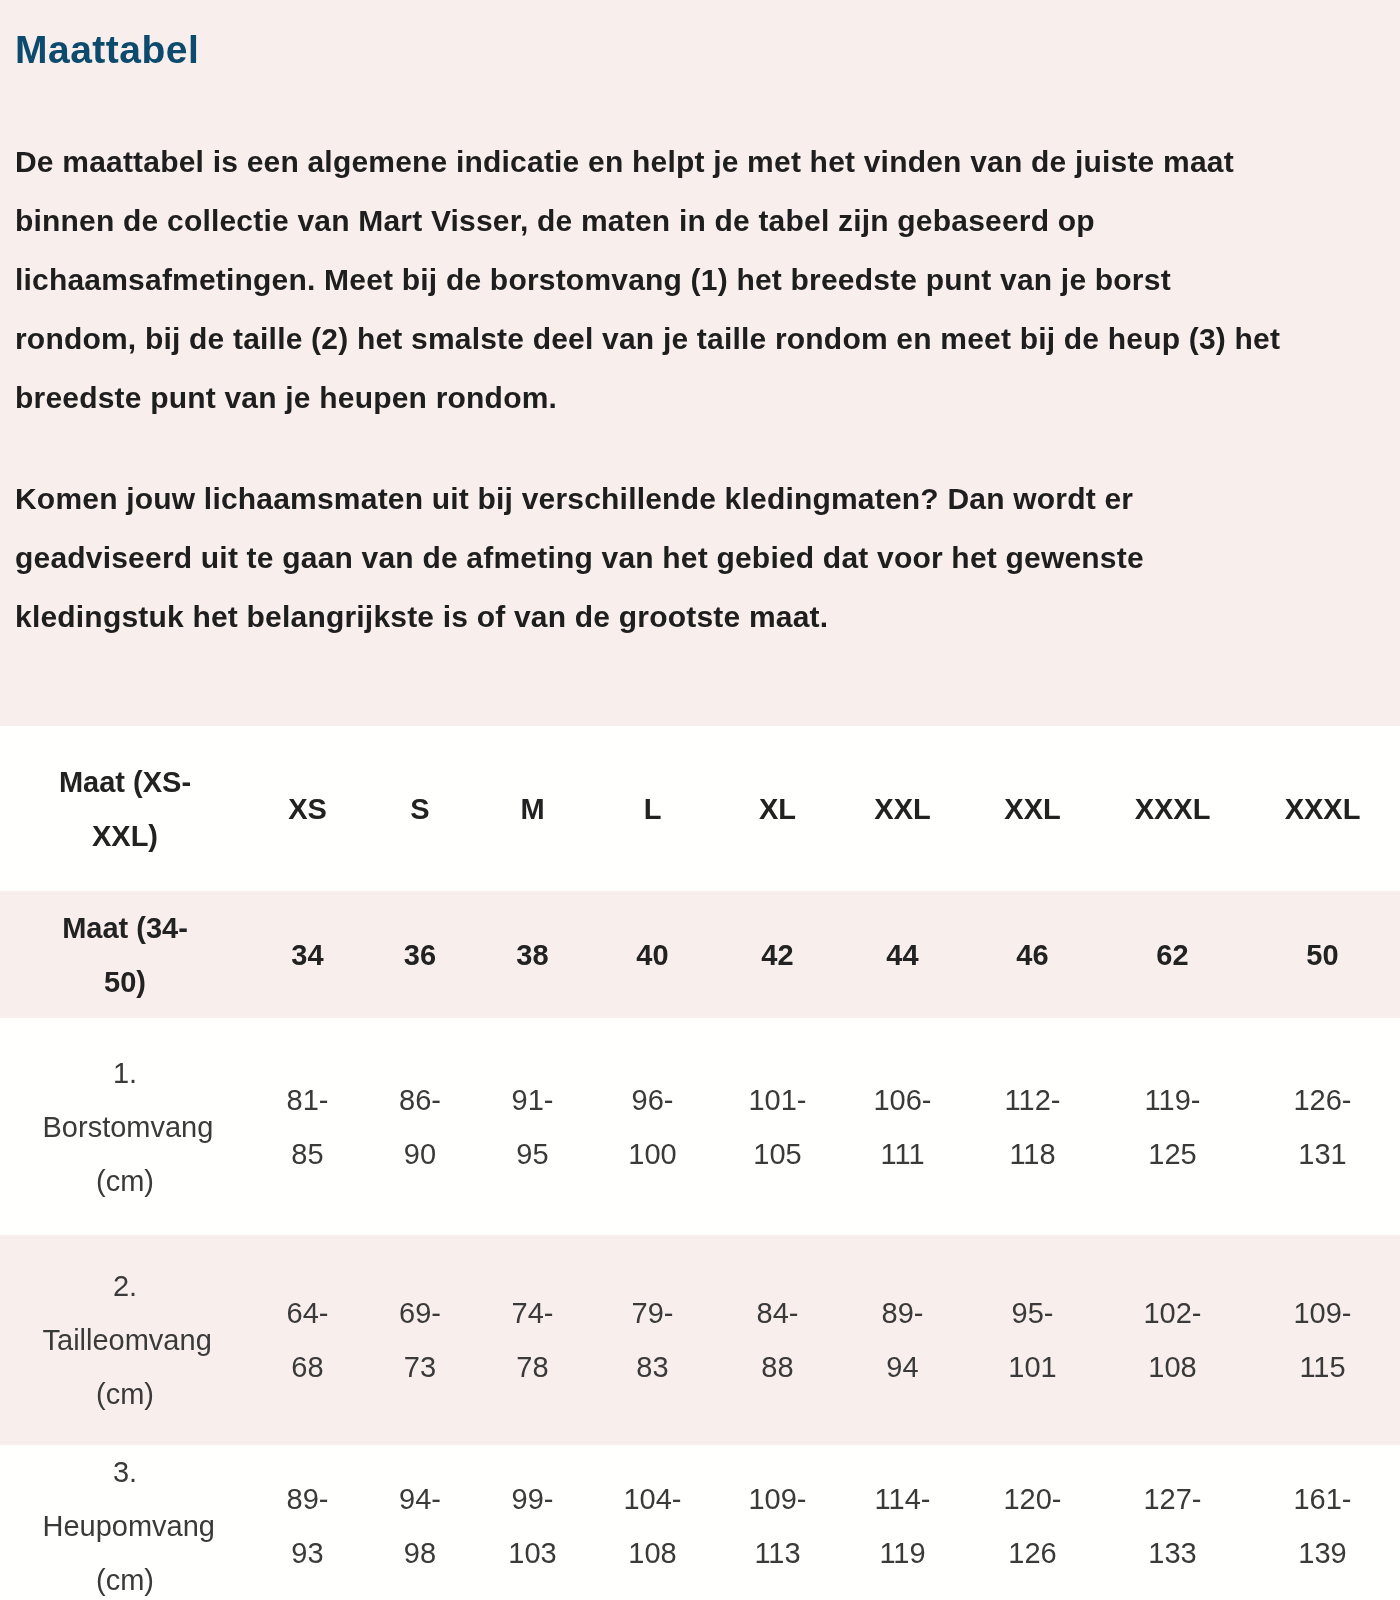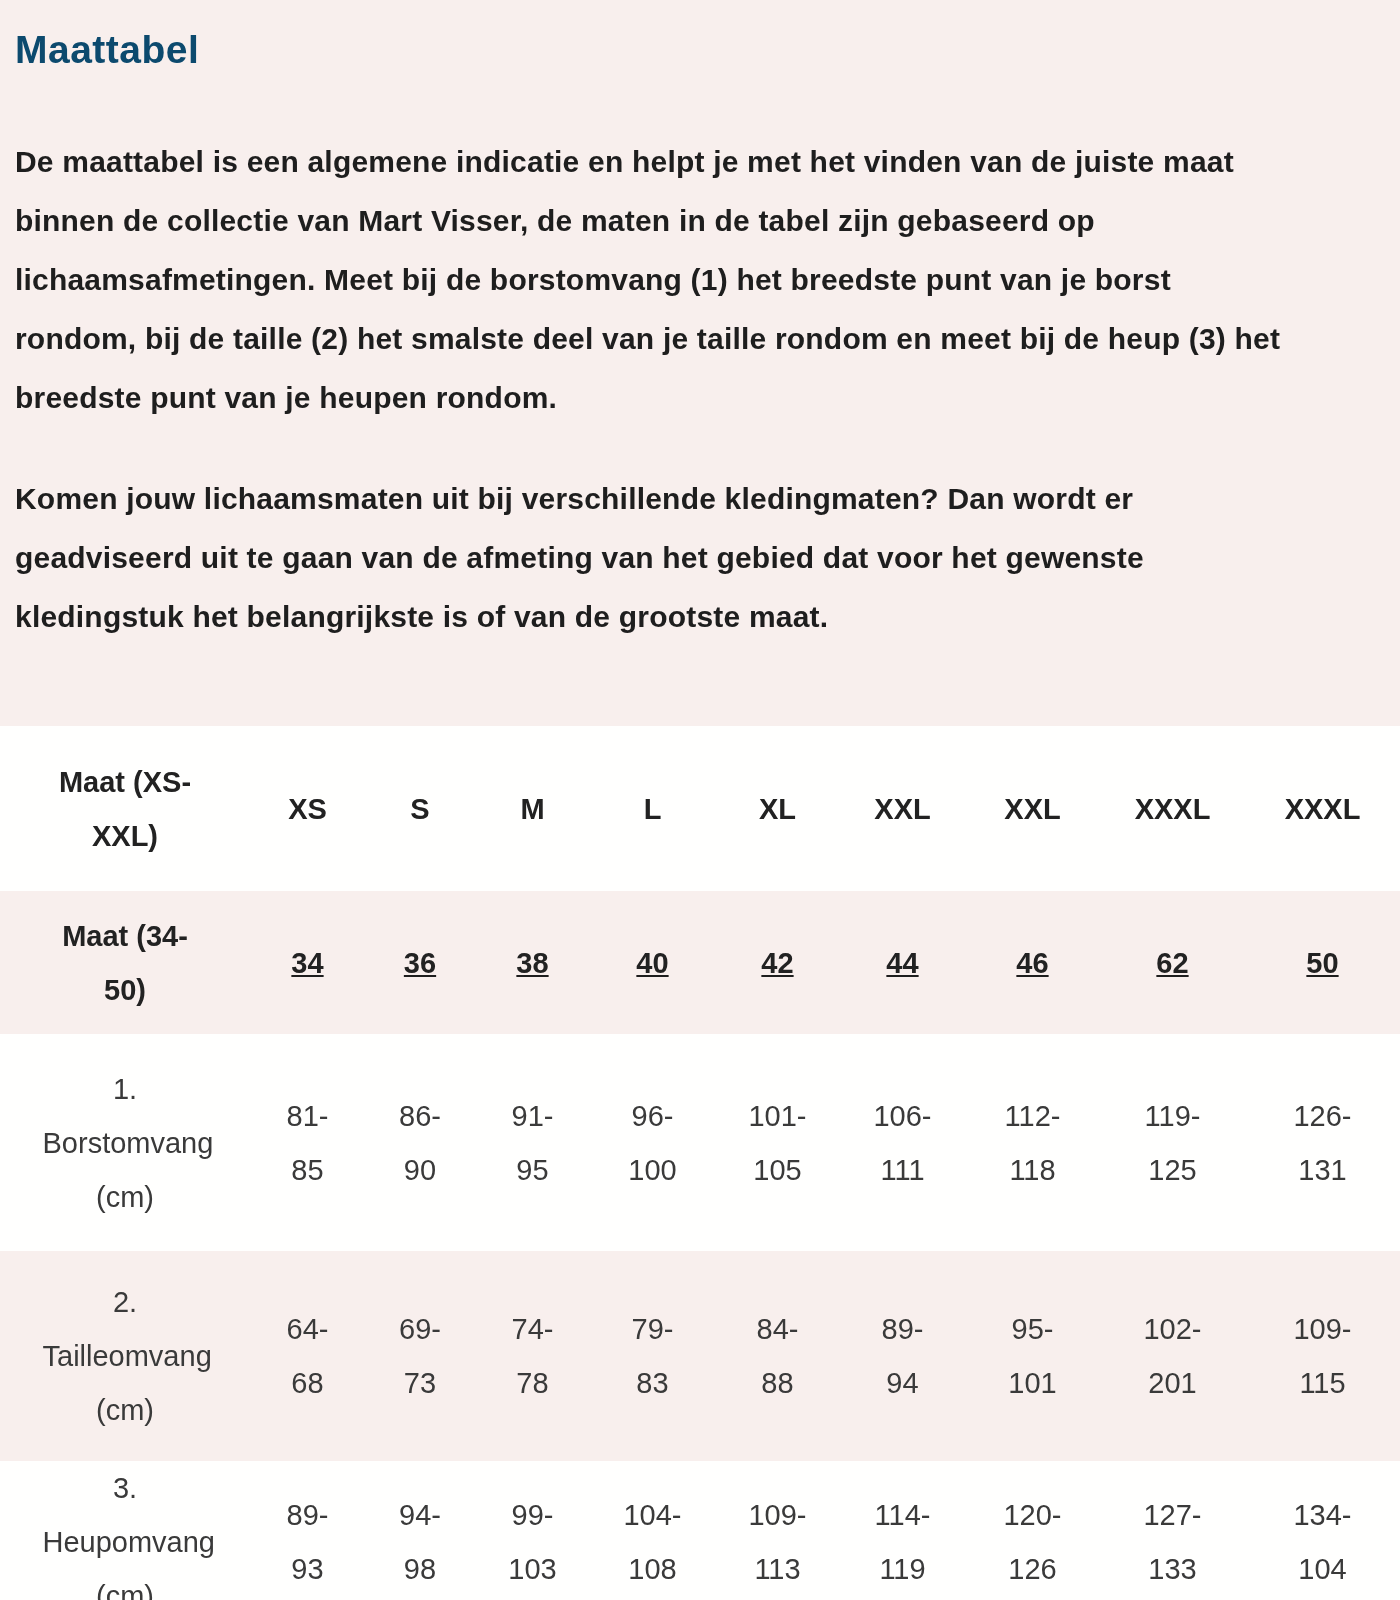--- a/index.html
+++ b/index.html
@@ -43,21 +43,21 @@
   }
   td.label-cell { text-align: left; padding-left: 15px; }
   .labelwrap { display: inline-block; max-width: 165px; }
   tr.row-white { background: #fffffe; }
   tr.row-pink  { background: #f8efed; }
   tr.hdr td { font-weight: 700; color: #222222; }
   tr.measure td { font-weight: 400; color: #3a3a3a; }
   tr.measure td.label-cell { color: #3a3a3a; }
   .range { display: inline-block; max-width: 70px; }
   tr.r1 { height: 165px; border-radius: 11px; }
-  tr.r2 { height: 143px; text-decoration: underline; }
+  tr.r2 { height: 127px; }
   tr.r3 { height: 217px; }
   tr.r4 { height: 210px; }
   tr.r5 { height: 154px; text-decoration: underline; }
 </style>
 </head>
 <body>
 
 <h1 class="page-title">Maattabel</h1>
 
 <p class="para first">De maattabel is een algemene indicatie en helpt je met het vinden van de juiste maat binnen de collectie van Mart Visser, de maten in de tabel zijn gebaseerd op lichaamsafmetingen. Meet bij de borstomvang (1) het breedste punt van je borst rondom, bij de taille (2) het smalste deel van je taille rondom en meet bij de heup (3) het breedste punt van je heupen rondom.</p>
@@ -116,29 +116,29 @@
     </tr>
     <tr class="row-pink measure r4">
       <td class="label-cell"><span class="labelwrap">2. Tailleomvang (cm)</span></td>
       <td><span class="range">64-68</span></td>
       <td><span class="range">69-73</span></td>
       <td><span class="range">74-78</span></td>
       <td><span class="range">79-83</span></td>
       <td><span class="range">84-88</span></td>
       <td><span class="range">89-94</span></td>
       <td><span class="range">95-101</span></td>
-      <td><span class="range">102-201</span></td>
+      <td><span class="range">102-108</span></td>
       <td><span class="range">109-115</span></td>
     </tr>
     <tr class="row-white measure r5">
       <td class="label-cell"><span class="labelwrap">3. Heupomvang (cm)</span></td>
       <td><span class="range">89-93</span></td>
       <td><span class="range">94-98</span></td>
       <td><span class="range">99-103</span></td>
       <td><span class="range">104-108</span></td>
       <td><span class="range">109-113</span></td>
       <td><span class="range">114-119</span></td>
       <td><span class="range">120-126</span></td>
       <td><span class="range">127-133</span></td>
-      <td><span class="range">134-104</span></td>
+      <td><span class="range">161-139</span></td>
     </tr>
   </tbody>
 </table>
 
 </body></html>

